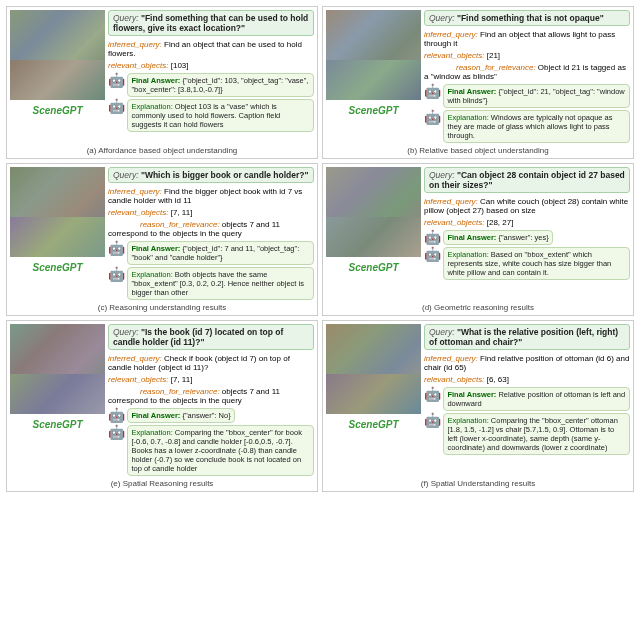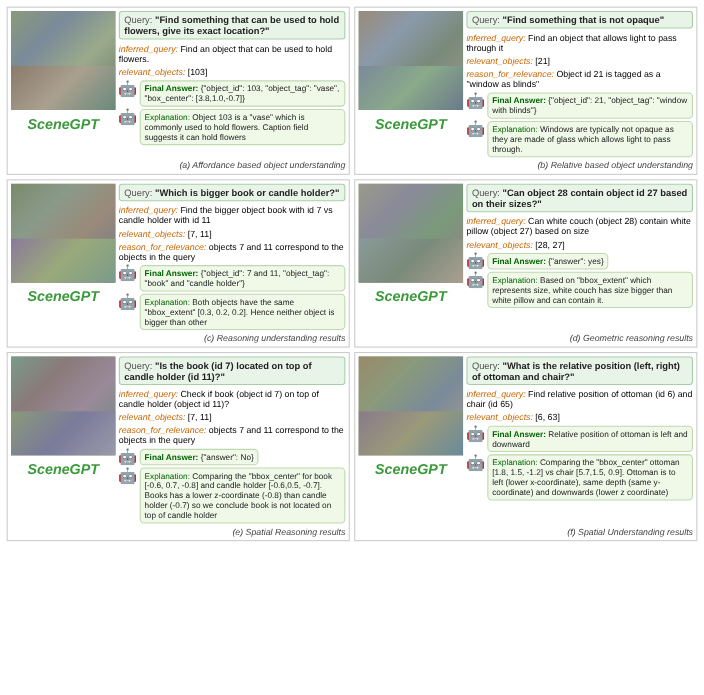--- a/index.html
+++ b/index.html
@@ -36,21 +36,21 @@
       height: 90px;
       background: #8a9a7a;
       flex-shrink: 0;
       position: relative;
       overflow: hidden;
     }
     .scene-label {
       font-style: italic;
       font-weight: bold;
       color: #3a9a3a;
-      font-size: 13px;
+      font-size: 10px;
       text-align: center;
       margin-top: 3px;
     }
     .chat-area {
       flex: 1;
       display: flex;
       flex-direction: column;
       gap: 2px;
     }
     .query-box {
@@ -59,28 +59,29 @@
       border-radius: 3px;
       padding: 2px 4px;
       font-size: 8.5px;
       font-weight: bold;
       color: #222;
       margin-bottom: 2px;
     }
     .query-label {
       color: #555;
       font-weight: normal;
+      font-style: italic;
     }
     .info-row {
       font-size: 8px;
       margin-bottom: 1px;
     }
     .inferred-label { color: #cc6600; font-style: italic; }
     .relevant-label { color: #cc6600; font-style: italic; }
-    .reason-label { color: #cc6600; font-style: italic; }
+    .reason-label { color: #cc6600; font-style: italic; margin-left: 32px; }
     .final-label { color: #006600; font-weight: bold; }
     .explanation-label { color: #006600; font-weight: normal; }
     .robot-row {
       display: flex;
       align-items: flex-start;
       gap: 2px;
     }
     .robot-icon {
       font-size: 14px;
       line-height: 1;
@@ -91,23 +92,22 @@
       background: #f0f8e8;
       border: 1px solid #c0d8b0;
       border-radius: 4px;
       padding: 2px 3px;
       font-size: 7.5px;
       color: #222;
     }
     .cell-caption {
       font-size: 8px;
       color: #444;
-      text-align: right;
+      text-align: center;
       margin-top: 3px;
-      font-style: italic;
     }
   </style>
 </head>
 <body>
 
 <div class="main-grid" id="main-grid">
     <div class="cell">
     <div class="cell-inner">
       <div style="display:flex;flex-direction:column;align-items:center;gap:2px;">
         <div class="scene-img">

